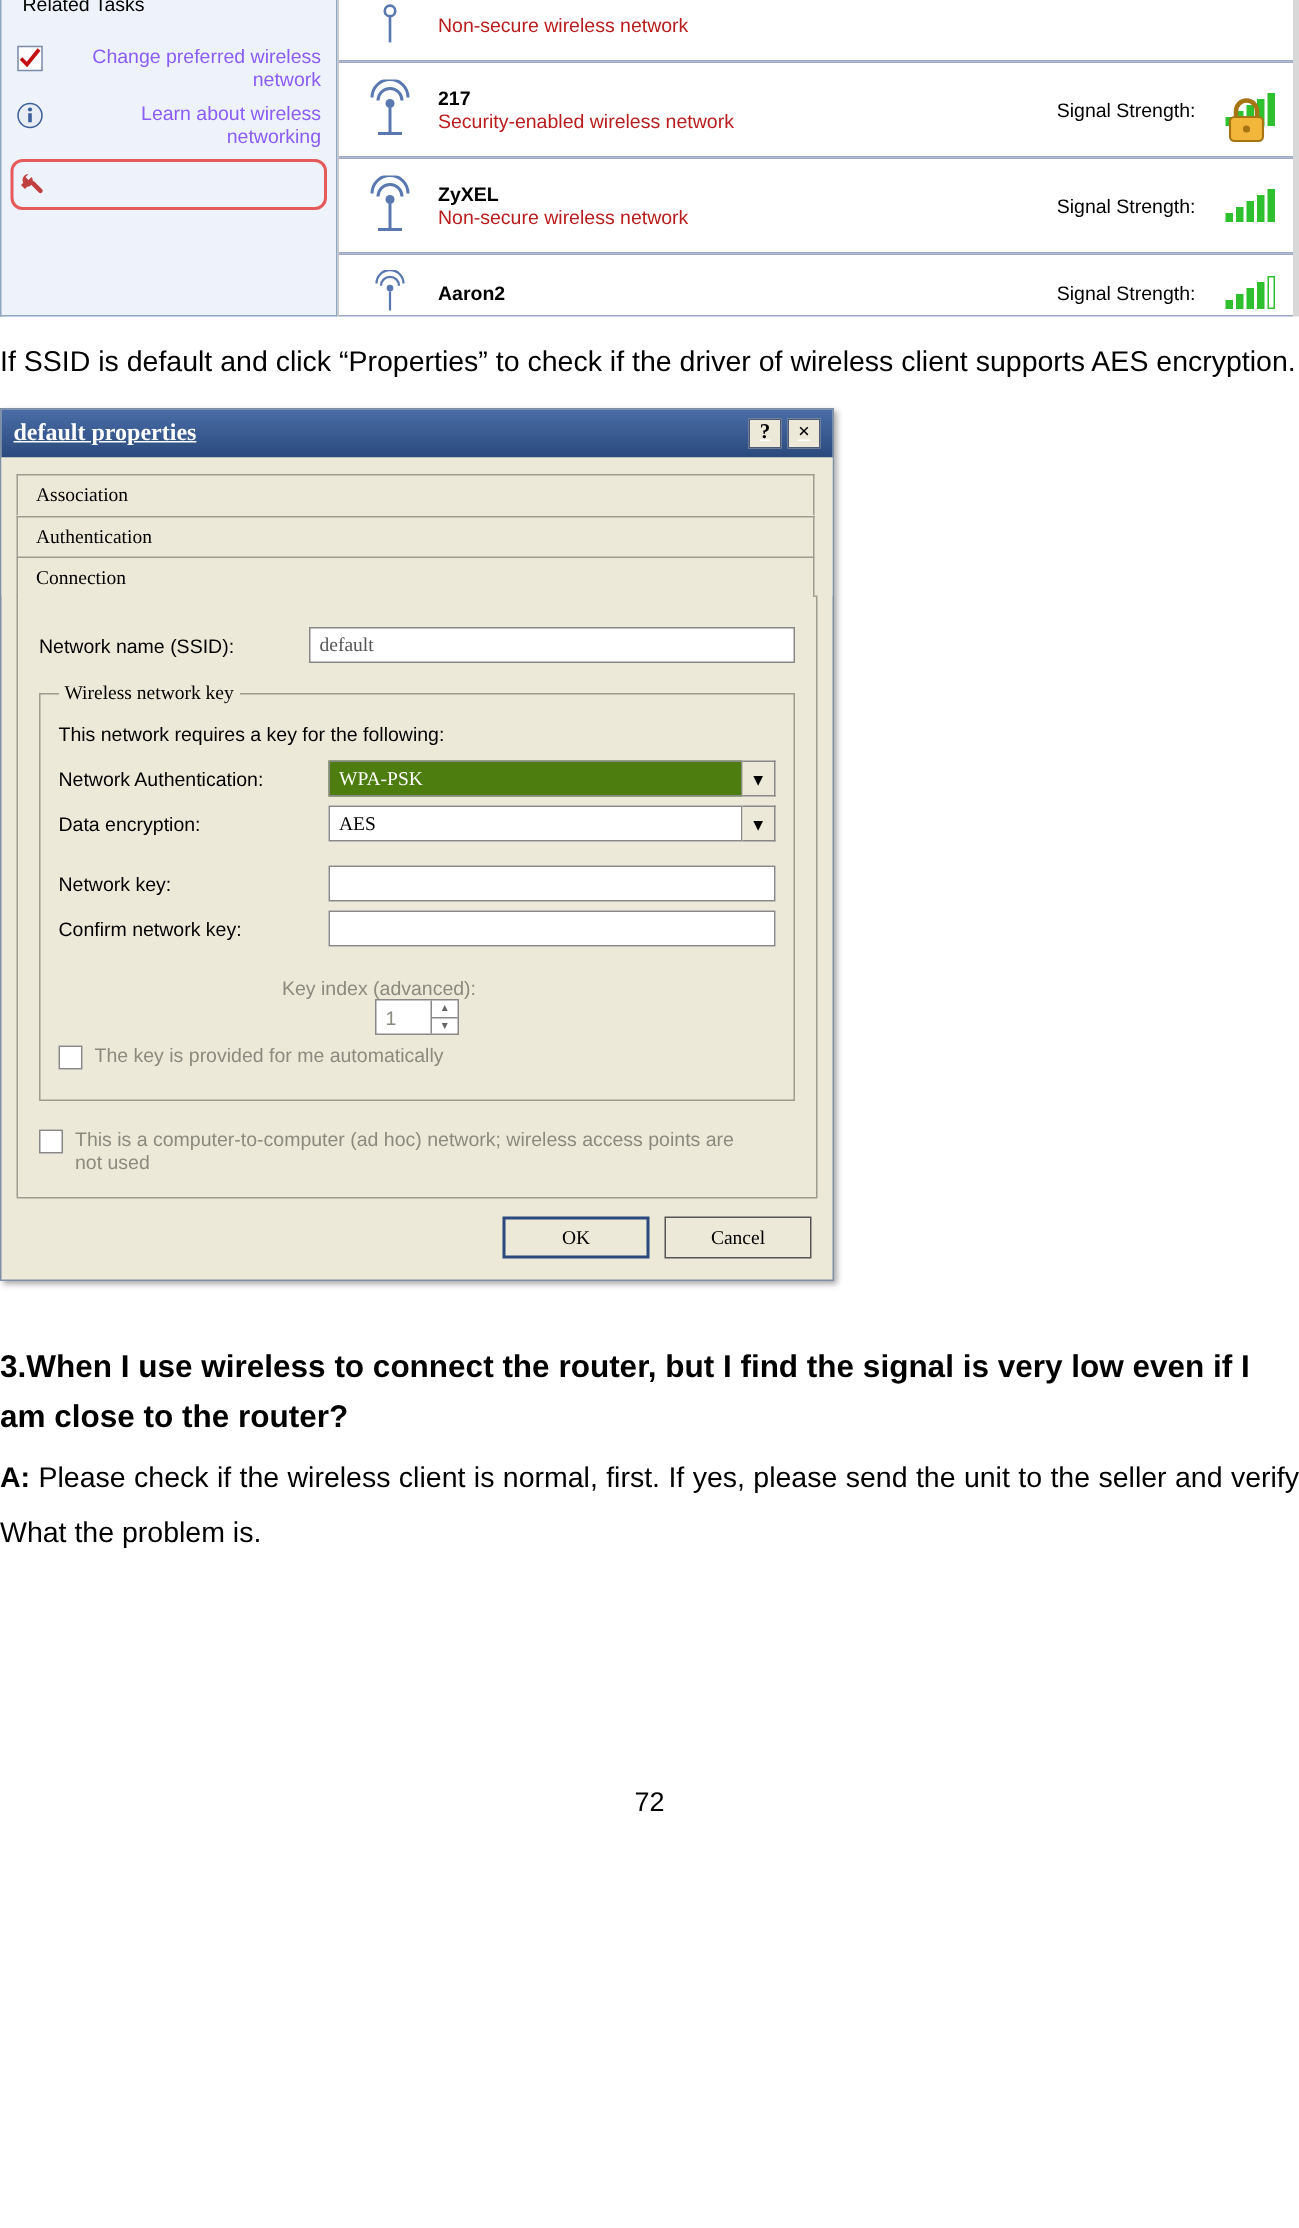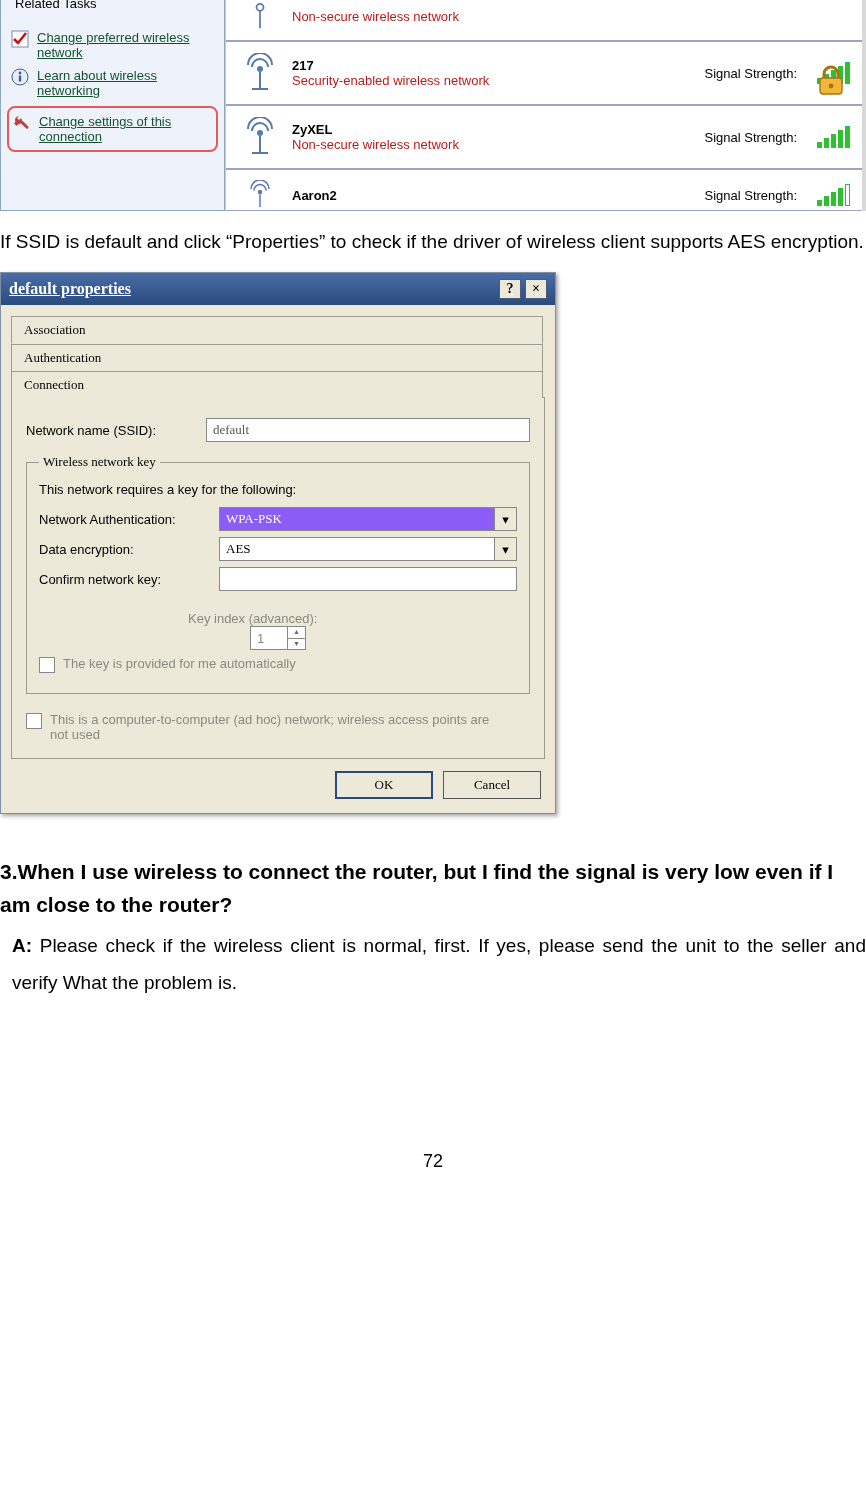--- a/index.html
+++ b/index.html
@@ -4,21 +4,21 @@
 <style>
   *{box-sizing:border-box;margin:0;padding:0;}
   body{width:866px;font-family:Arial,Helvetica,sans-serif;color:#000;line-height:1.4;}
 
   
   .top-area{display:flex;border-right:4px solid #d8d8d8;}
   .related-tasks{width:225px;border:1px solid #8ea8c2;border-top:none;background:#eef3fb;padding:0 10px 10px;}
   .rt-header{font:13px Tahoma,Arial;color:#000;position:relative;top:-8px;background:#eef3fb;padding:0 4px;display:inline-block;}
   .rt-item{display:flex;align-items:flex-start;margin:8px 0;font:13px Tahoma,Arial;}
   .rt-icon{width:18px;height:18px;margin-right:8px;flex-shrink:0;}
-  .rt-link{color:#14532d;text-decoration:underline;}
+  .rt-link{color:#8b5cf6;text-align:right;}
   .rt-highlight{border:2px solid #e55a5a;border-radius:8px;padding:6px 4px;margin:6px -4px 0;}
   .net-list{flex:1;border-left:1px solid #c8c8c8;}
   .net-row{display:flex;align-items:center;padding:10px 12px;border-top:1px solid #9aa6c2;border-bottom:1px solid #9aa6c2;font:13px Tahoma,Arial;position:relative;min-height:64px;}
   .net-row.first{border-top:none;min-height:40px;padding-top:2px;}
   .net-row.last{min-height:40px;padding-bottom:0;}
   .net-ant{width:44px;display:flex;justify-content:center;align-items:center;margin-right:10px;}
   .net-info{flex:1;}
   .net-name{font-weight:bold;color:#000;}
   .net-desc{color:#b91c1c;}
   .sig-block{display:flex;align-items:center;gap:20px;}
@@ -41,37 +41,37 @@
   .tab{padding:5px 12px;border:1px solid #9c9c8f;border-bottom:none;background:#ece9d8;font:13px Tahoma;margin-right:2px;position:relative;top:1px;cursor:pointer;}
   .tab.active{background:#ece9d8;border-bottom:1px solid #ece9d8;z-index:2;}
   .dlg-body{margin:0 10px 10px;border:1px solid #9c9c8f;background:#ece9d8;padding:14px 14px 10px;}
   .field-row{display:flex;align-items:center;margin:6px 0;}
   .field-label{width:180px;}
   .field-input{flex:1;border:1px solid #888;background:#fff;height:24px;padding:0 6px;font:13px Tahoma;color:#555;}
   .fieldset{border:1px solid #9c9c8f;padding:8px 12px 14px;margin-top:12px;}
   .fieldset legend{padding:0 4px;font:13px Tahoma;}
   .combo{flex:1;display:flex;}
   .combo input{flex:1;border:1px solid #888;height:24px;padding:0 6px;font:13px Tahoma;}
-  .combo input.sel{background:#8b5cf6;color:#fff;}
+  .combo input.sel{background:#4d7c0f;color:#fff;}
   .combo .drop{width:22px;height:24px;border:1px solid #888;border-left:none;background:#ece9d8;display:flex;align-items:center;justify-content:center;}
   .small-row{display:flex;align-items:center;margin:6px 0;}
   .small-label{width:180px;color:#8a8a7e;}
   .spinner{width:56px;height:24px;border:1px solid #888;background:#fff;color:#8a8a7e;display:flex;align-items:center;padding-left:6px;position:relative;}
   .spinner .updown{position:absolute;right:0;top:0;bottom:0;width:18px;border-left:1px solid #888;display:flex;flex-direction:column;}
   .spinner .updown span{flex:1;border-bottom:1px solid #888;font-size:8px;text-align:center;color:#666;}
   .chk-row{display:flex;align-items:flex-start;margin:6px 0;}
   .chk{width:16px;height:16px;border:1px solid #888;background:#fff;margin-right:8px;flex-shrink:0;margin-top:1px;}
   .ghost{color:#8a8a7e;}
   .dlg-buttons{display:flex;justify-content:flex-end;gap:10px;margin:12px 14px 14px;}
   .btn{width:98px;height:28px;border:1px solid #555;background:#ece9d8;font:13px Tahoma;cursor:pointer;}
   .btn.ok{border:2px solid #2a4a7d;}
 
   
   .q{margin-top:42px;font:bold 21px Arial;line-height:1.55;}
-  .a{margin-top:6px;font:19px Arial;line-height:1.95;text-align:justify;padding-left:12px;}
+  .a{margin-top:6px;font:19px Arial;line-height:1.95;text-align:justify;}
   .a b{font-weight:bold;}
   .page-num{text-align:center;font:18px Arial;margin-top:150px;}
 </style>
 </head>
 <body>
 
 <div class="top-area">
   <div class="related-tasks">
     <span class="rt-header">Related Tasks</span>
 
@@ -91,21 +91,20 @@
       </svg>
       <span class="rt-link">Learn about wireless networking</span>
     </div>
 
     <div class="rt-highlight">
     <div class="rt-item" style="margin:0;">
       <svg class="rt-icon" viewBox="0 0 18 18">
         <path d="M6 2a4 4 0 00-3.5 5.9L1 9.4 3.6 12l1.5-1.5A4 4 0 008 4L6 6 4 4l2-2z" fill="#c04040"></path>
         <rect x="7" y="7" width="10" height="3" rx="1.5" fill="#c04040" transform="rotate(45 9 9)"></rect>
       </svg>
-      <span class="rt-link">Change settings of this connection</span>
     </div>
     </div>
   </div>
 
   <div class="net-list">
     <div class="net-row first">
       <div class="net-ant">
         <svg width="32" height="28" viewBox="0 0 32 32">
             <circle cx="16" cy="6" r="4" fill="none" stroke="#5a78b0" stroke-width="2"></circle>
             <line x1="16" y1="10" x2="16" y2="30" stroke="#5a78b0" stroke-width="2"></line>
@@ -236,20 +235,24 @@
       </div>
 
       <div class="field-row">
         <span class="field-label">Data encryption:</span>
         <div class="combo">
           <input readonly="" value="AES" style="">
           <div class="drop">▾</div>
         </div>
       </div>
 
+      <div class="field-row" style="margin-top:16px;">
+        <span class="field-label">Network key:</span>
+        <input class="field-input" type="password" style="">
+      </div>
 
       <div class="field-row">
         <span class="field-label">Confirm network key:</span>
         <input class="field-input" type="password" style="">
       </div>
 
       <div class="small-row" style="margin-top:20px;flex-direction:column;">
         <span class="small-label">Key index (advanced):</span>
         <div class="spinner">
           <span>1</span>

